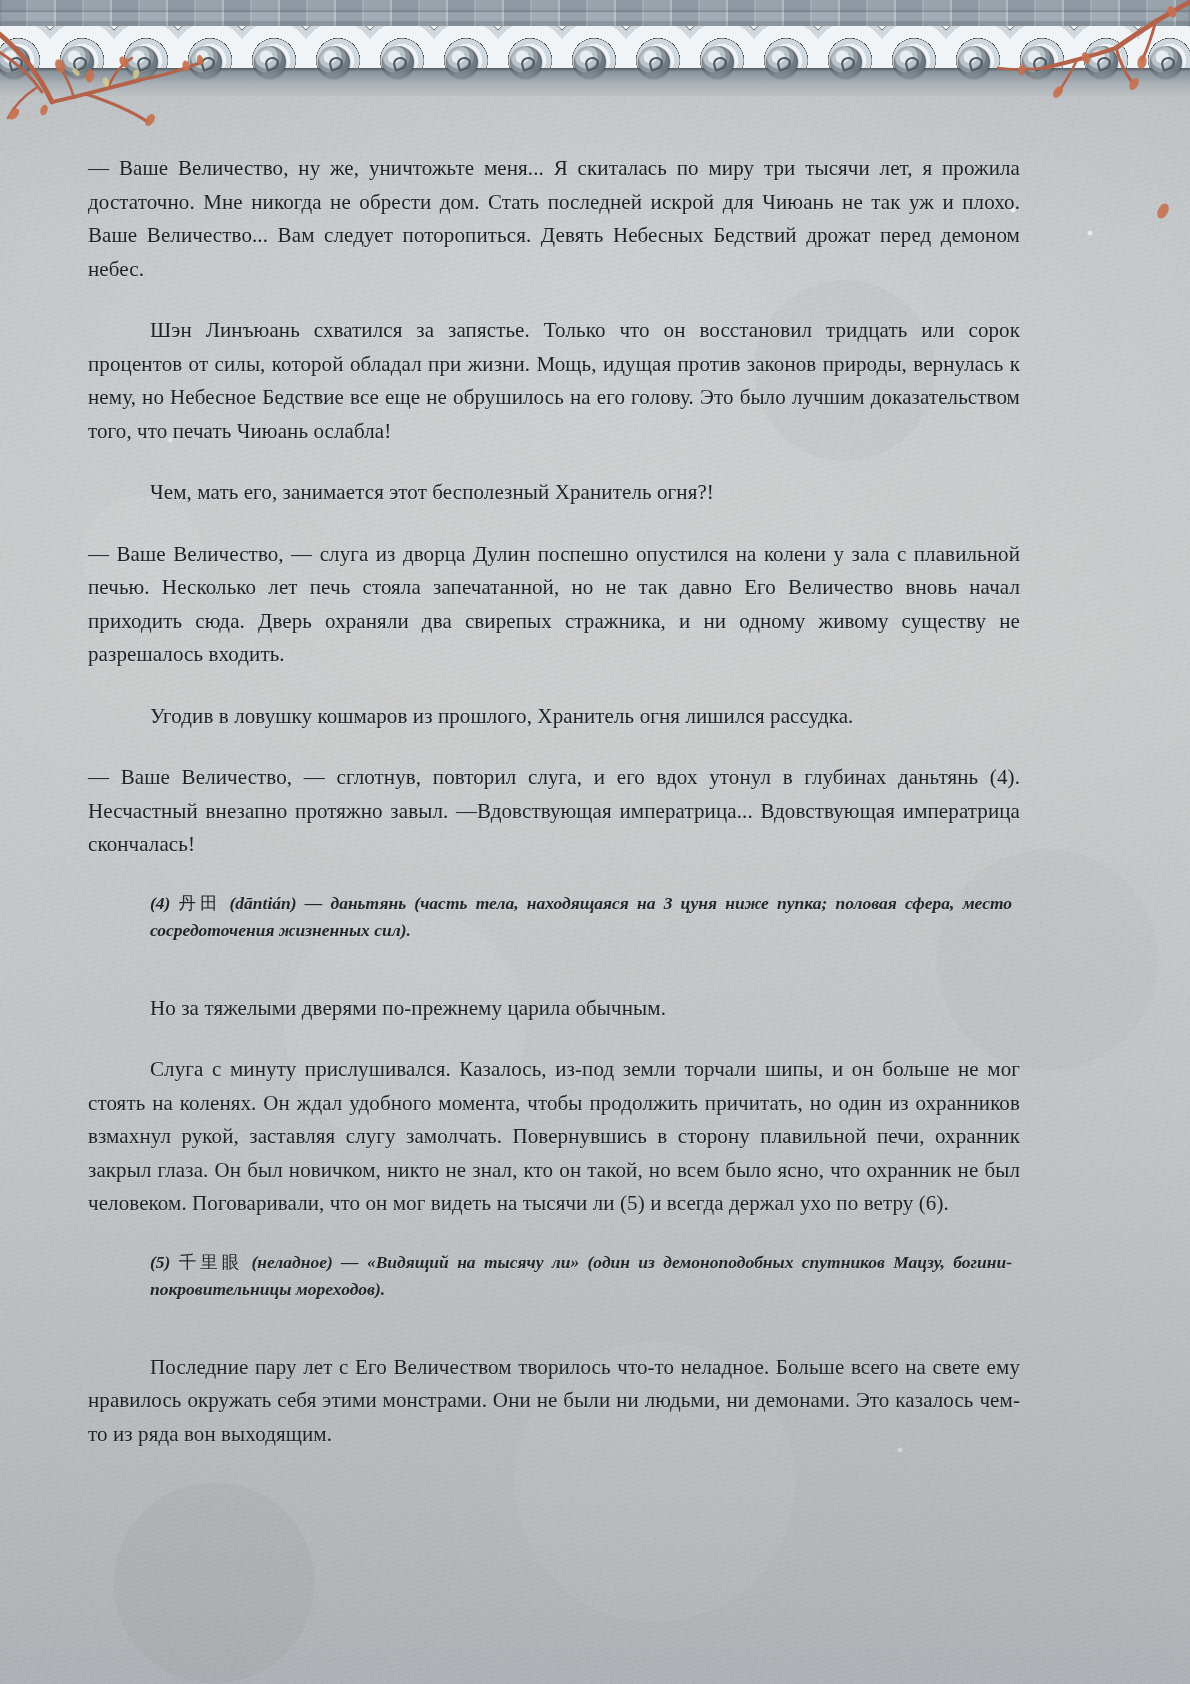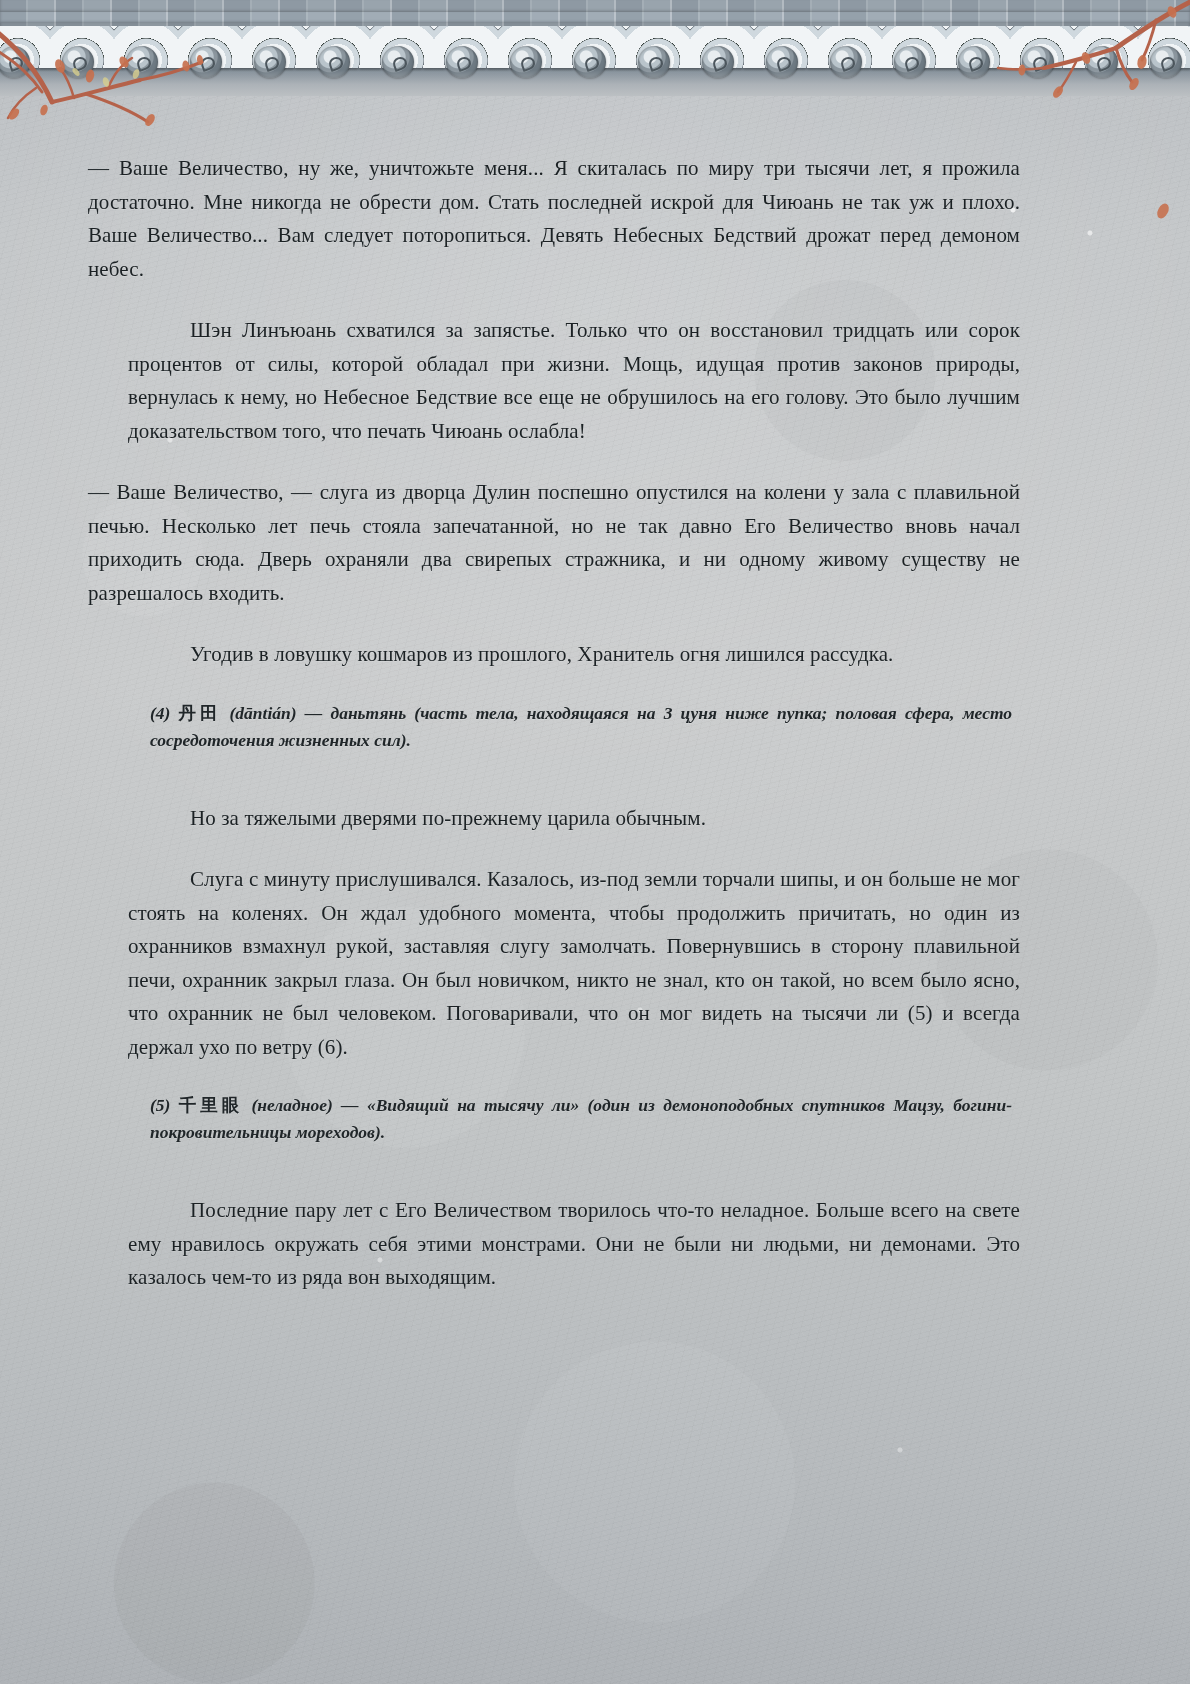--- a/index.html
+++ b/index.html
@@ -162,37 +162,37 @@
   p.para {
     margin: 0 0 28px 0;
     font-size: 21px;
     line-height: 33.5px;
     color: #1b2124;
     text-align: justify;
     text-indent: 0;
     letter-spacing: .1px;
     text-shadow: 0 1px 0 rgba(255,255,255,.18);
   }
-  p.para.indent { text-indent: 62px; margin-left: 40px; }
+  p.para.indent { text-indent: 62px; }
 
   .footnote {
     margin: 4px 0 22px 0;
     padding: 0 8px 0 62px;
     font-size: 17.5px;
     line-height: 27px;
     font-style: italic;
     font-weight: bold;
     color: #202629;
     text-align: justify;
     text-shadow: 0 1px 0 rgba(255,255,255,.16);
   }
   .footnote .han {
     font-family: "DejaVu Sans", sans-serif;
     font-style: normal;
-    font-weight: bold;
+    font-weight: normal;
   }
   .fn-gap-top { margin-top: 10px; }
   .spacer-lg { height: 26px; }
 </style>
 </head>
 <body>
 
 <div id="page"></div>
 <div id="blotches"></div>
 <div id="grain"></div>
@@ -279,26 +279,28 @@
 <svg class="branch" id="branch-right-lower" viewBox="0 0 30 26">
   <ellipse cx="15" cy="13" rx="5" ry="8" fill="#c7714f" opacity=".9" transform="rotate(28 15 13)"></ellipse>
 </svg>
 
 <div id="content">
 
   <p class="para">— Ваше Величество, ну же, уничтожьте меня... Я скиталась по миру три тысячи лет, я прожила достаточно. Мне никогда не обрести дом. Стать последней искрой для Чиюань не так уж и плохо. Ваше Величество... Вам следует поторопиться. Девять Небесных Бедствий дрожат перед демоном небес.</p>
 
   <p class="para indent">Шэн Линъюань схватился за запястье. Только что он восстановил тридцать или сорок процентов от силы, которой обладал при жизни. Мощь, идущая против законов природы, вернулась к нему, но Небесное Бедствие все еще не обрушилось на его голову. Это было лучшим доказательством того, что печать Чиюань ослабла!</p>
 
+  <p class="para indent">Чем, мать его, занимается этот бесполезный Хранитель огня?!</p>
 
   <p class="para">— Ваше Величество, — слуга из дворца Дулин поспешно опустился на колени у зала с плавильной печью. Несколько лет печь стояла запечатанной, но не так давно Его Величество вновь начал приходить сюда. Дверь охраняли два свирепых стражника, и ни одному живому существу не разрешалось входить.</p>
 
   <p class="para indent">Угодив в ловушку кошмаров из прошлого, Хранитель огня лишился рассудка.</p>
 
 
+  <p class="para">— Ваше Величество, — сглотнув, повторил слуга, и его вдох утонул в глубинах даньтянь (4). Несчастный внезапно протяжно завыл. —Вдовствующая императрица... Вдовствующая императрица скончалась!</p>
 
   <p class="footnote">
     <span>(4)</span>
     <span class="han">丹田</span>
     <span>(dāntián)</span>
     <span>—</span>
     <span>даньтянь (часть тела, находящаяся на 3 цуня ниже пупка; половая сфера, место сосредоточения жизненных сил).</span>
   </p>
 
   <div class="spacer-lg"></div>

